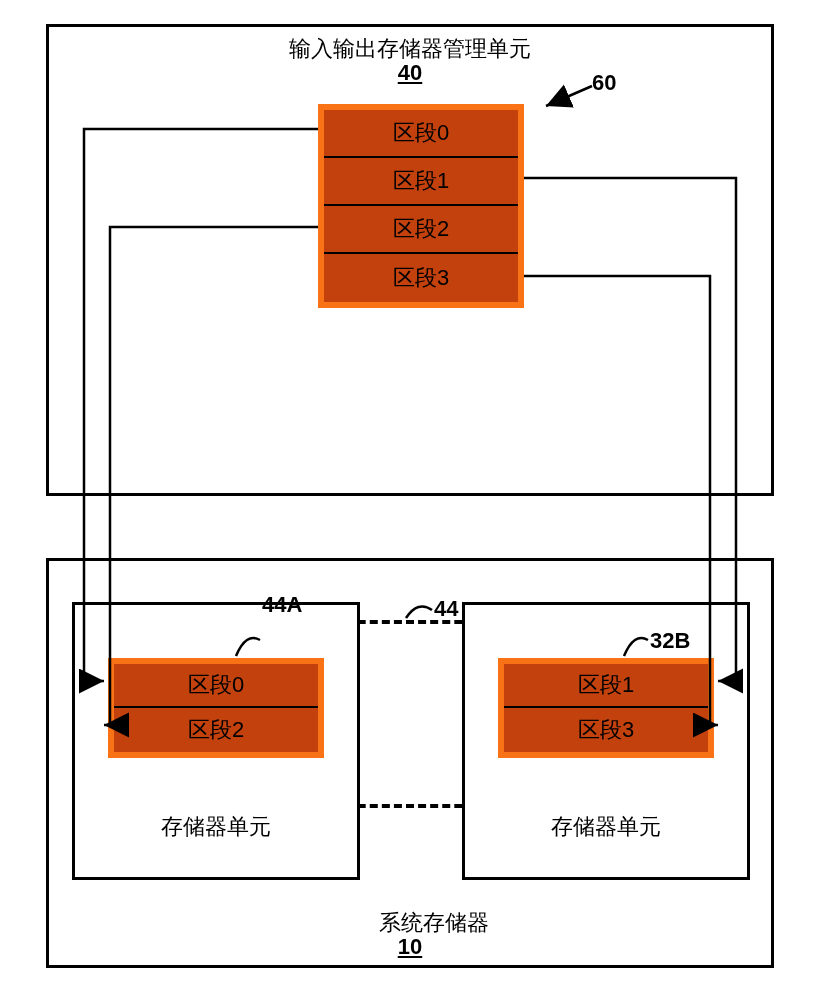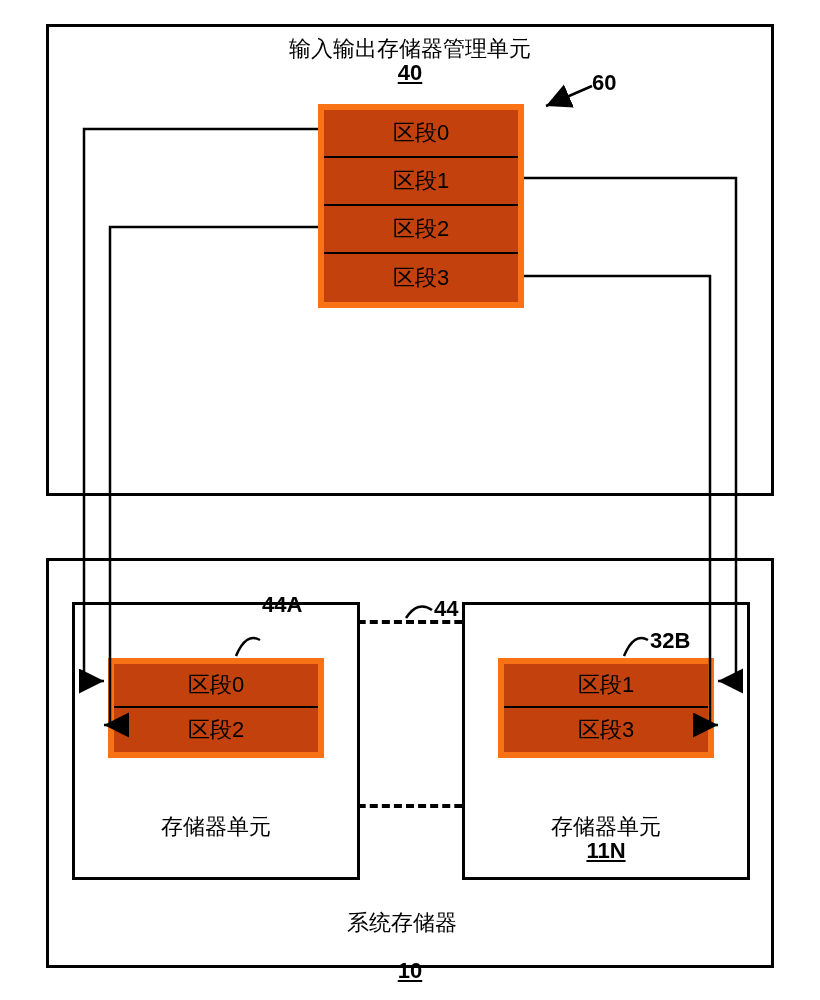--- a/index.html
+++ b/index.html
@@ -101,24 +101,23 @@
   </div>
   <div class="txt title-center" style="left:72px; top:812px; width:288px;">存储器单元</div>
 
   <div class="box" style="left:462px; top:602px; width:288px; height:278px;"></div>
   <div class="lbl" style="left:650px; top:628px;">32B</div>
   <div class="seg-table" style="left:498px; top:658px; width:216px;">
     <div class="small-row">区段1</div>
     <div class="small-row">区段3</div>
   </div>
   <div class="txt title-center" style="left:462px; top:812px; width:288px;">存储器单元</div>
-  <div class="lbl underline title-center" style="left:462px; top:838px; width:288px;">11N</div>
 
-  <div class="txt title-center" style="left:30px; top:908px; width:728px;padding-left:16px;">系统存储器</div>
-  <div class="lbl underline title-center" style="left:46px; top:958px; width:728px;">10</div>
+  <div class="txt title-center" style="left:62px; top:908px; width:728px;padding-left:16px;">系统存储器</div>
+  <div class="lbl underline title-center" style="left:46px; top:934px; width:728px;">10</div>
 
   <svg class="wires">
     <defs>
       <marker id="ah" markerWidth="12" markerHeight="12" refX="10" refY="5" orient="auto">
         <path d="M0,0 L10,5 L0,10 Z" fill="#000"></path>
       </marker>
     </defs>
 
     <path d="M592,86 L546,106" stroke="#000" stroke-width="2.5" fill="none" marker-end="url(#ah)"></path>
 

